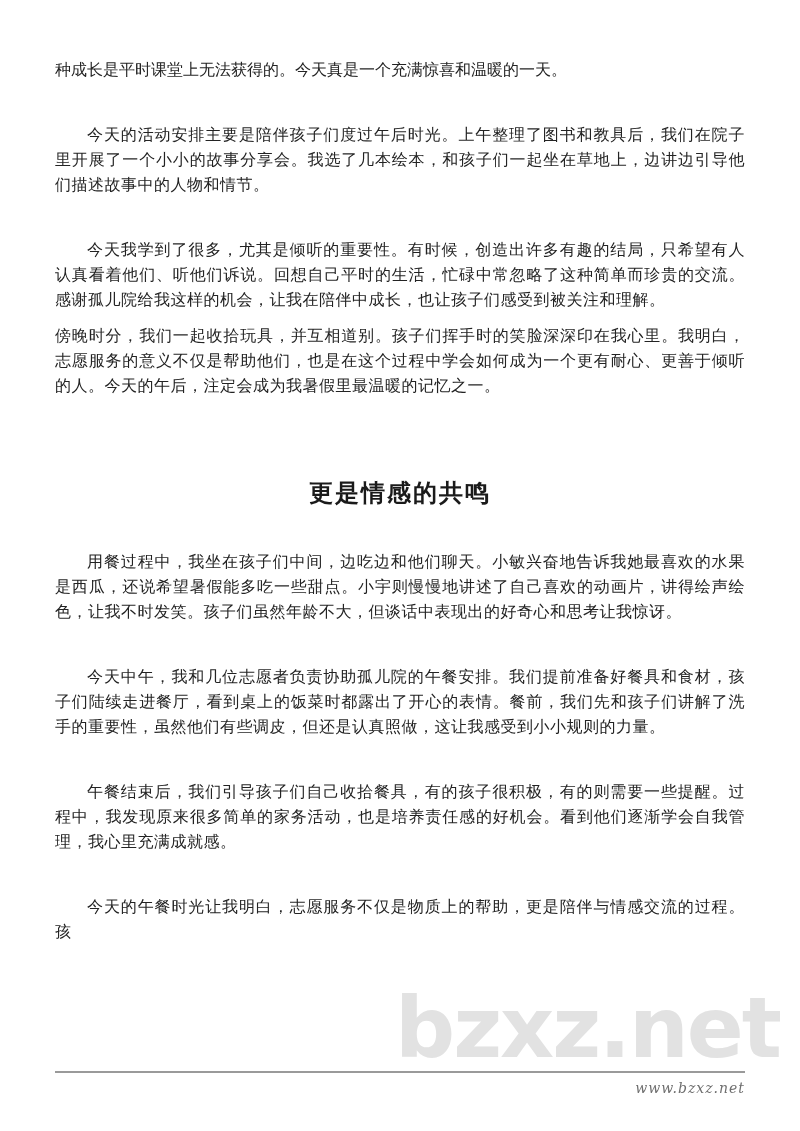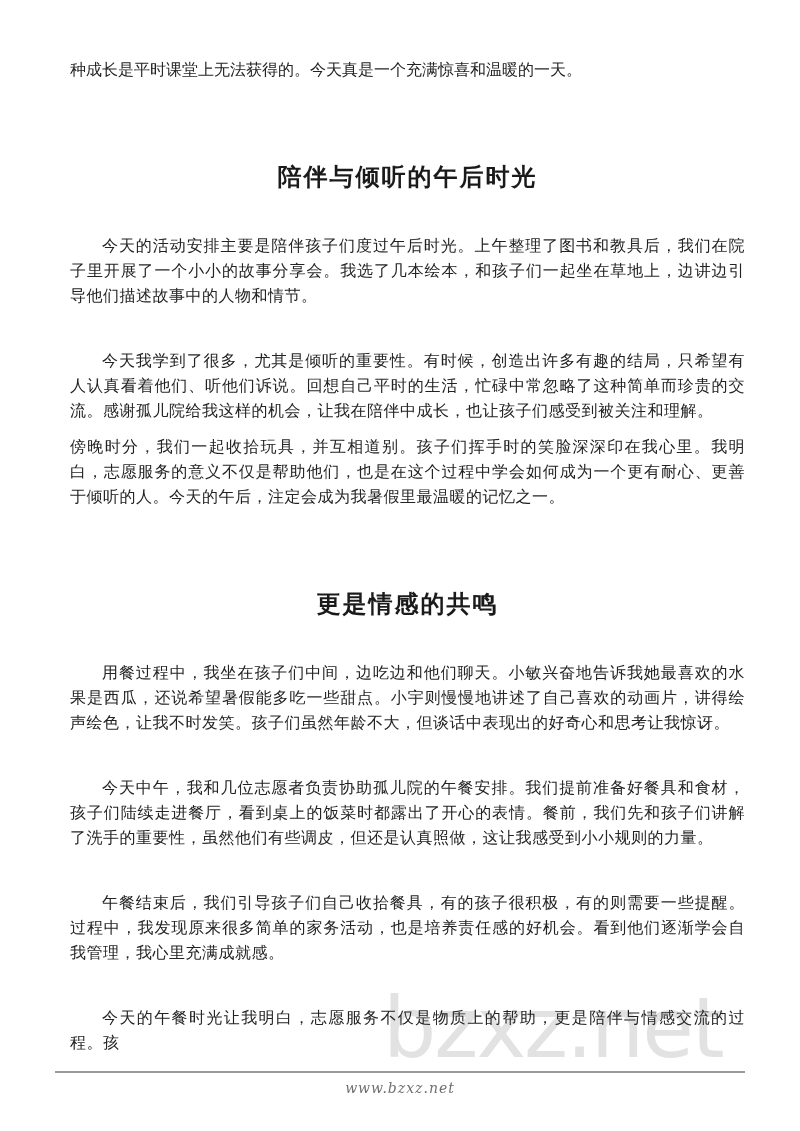--- a/index.html
+++ b/index.html
@@ -13,21 +13,21 @@
     height: 1131px;
     margin: 0 auto;
     background: #ffffff;
     overflow: hidden;
     font-family: "DejaVu Serif", "Liberation Serif", serif;
     color: #232323;
   }
   .content {
     position: relative;
     z-index: 1;
-    padding: 57px 55px 0 70px;
+    padding: 57px 55px 0 55px;
   }
   .intro {
     font-size: 16px;
     line-height: 25px;
     margin: 0;
     text-align: justify;
   }
   .section-title {
     font-size: 24px;
     line-height: 33px;
@@ -44,61 +44,60 @@
     text-align: justify;
     letter-spacing: 0.5px;
   }
   .para.indent {
     text-indent: 2em;
     margin-top: 40px;
   }
   .watermark {
     position: absolute;
     z-index: 0;
-    left: 383px;
+    left: 395px;
     top: 986px;
     font-family: "DejaVu Sans", "Liberation Sans", sans-serif;
-    font-weight: normal;
+    font-weight: bold;
     font-size: 84px;
     line-height: 1;
     color: #e2e2e2;
     letter-spacing: -2px;
     white-space: nowrap;
     user-select: none;
   }
   .page-footer {
     position: absolute;
     z-index: 2;
     left: 55px;
     right: 55px;
     top: 1071px;
     border-top: 2px solid #9a9a9a;
     padding-top: 5px;
-    text-align: center;
+    text-align: right;
   }
   .footer-url {
     font-family: "DejaVu Serif", "Liberation Serif", serif;
     font-style: italic;
     font-size: 14px;
     color: #6f6f6f;
     letter-spacing: 1px;
   }
 </style>
 </head>
 <body>
 
 <div class="page">
 
   <div class="watermark">bzxz.net</div>
 
   <div class="content">
 
     <p class="intro">种成长是平时课堂上无法获得的。今天真是一个充满惊喜和温暖的一天。</p>
 
-    <h2 class="section-title">陪伴与倾听的午后时光</h2>
 
     <p class="para indent">今天的活动安排主要是陪伴孩子们度过午后时光。上午整理了图书和教具后，我们在院子里开展了一个小小的故事分享会。我选了几本绘本，和孩子们一起坐在草地上，边讲边引导他们描述故事中的人物和情节。</p>
 
 
 
     <p class="para indent">今天我学到了很多，尤其是倾听的重要性。有时候，创造出许多有趣的结局，只希望有人认真看着他们、听他们诉说。回想自己平时的生活，忙碌中常忽略了这种简单而珍贵的交流。感谢孤儿院给我这样的机会，让我在陪伴中成长，也让孩子们感受到被关注和理解。</p>
 
     <p class="para">傍晚时分，我们一起收拾玩具，并互相道别。孩子们挥手时的笑脸深深印在我心里。我明白，志愿服务的意义不仅是帮助他们，也是在这个过程中学会如何成为一个更有耐心、更善于倾听的人。今天的午后，注定会成为我暑假里最温暖的记忆之一。</p>
 
     <h2 class="section-title">更是情感的共鸣</h2>

